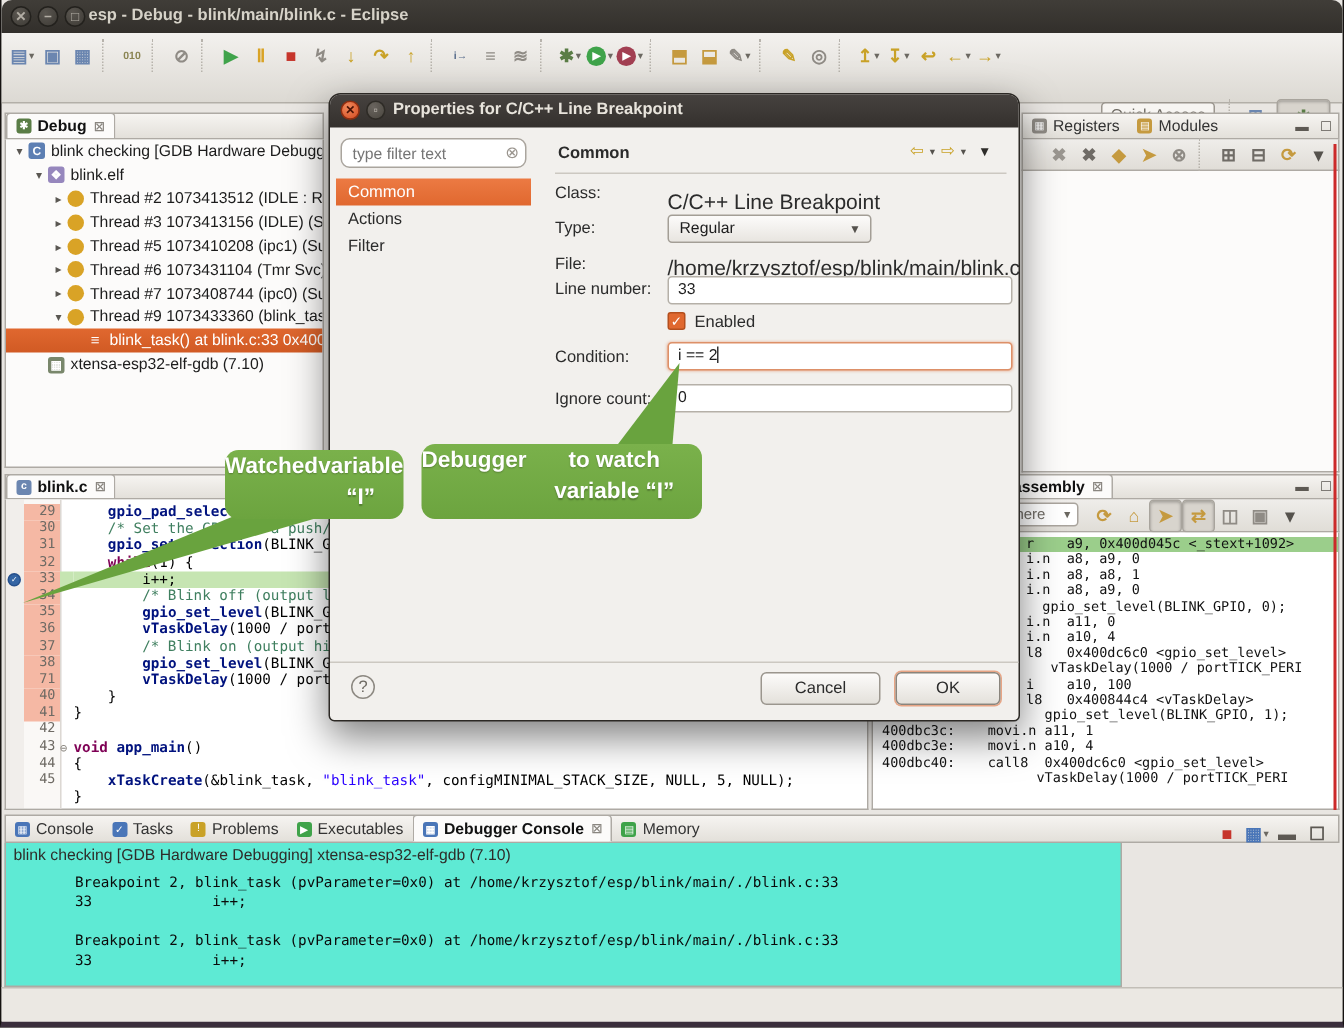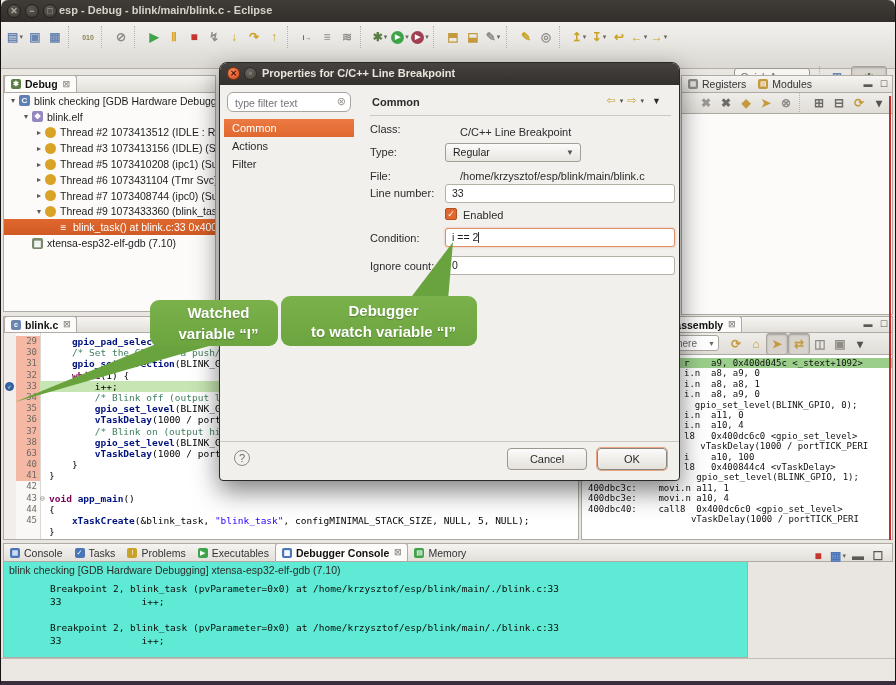--- a/index.html
+++ b/index.html
@@ -136,21 +136,21 @@
               font-family:"Liberation Sans",sans-serif;color:#8d8982;background:transparent;}
   #dlg-filter .clr{position:absolute;right:4px;top:2px;font-size:11px;color:#9a958e;}
   #dlg-nav{position:absolute;left:4px;top:56px;width:130px;}
   .navitem{height:18px;line-height:18px;padding-left:8px;font-size:11px;color:#2b2b2b;}
   .navitem.sel{background:linear-gradient(#ec7a43,var(--accent));color:#fff;}
   #dlg-sec-title{position:absolute;left:152px;top:33px;font-size:11px;font-weight:bold;color:#2b2b2b;}
   #dlg-arrows{position:absolute;right:14px;top:31px;font-size:11px;color:#c9a227;display:flex;align-items:center;}
   #dlg-arrows .dd{font-size:7px;color:#55524d;margin:0 4px;}
   #dlg-hr{position:absolute;left:150px;right:8px;top:52px;border-top:1px solid #ccc8c1;}
   .dlbl{position:absolute;left:150px;font-size:11px;color:#2b2b2b;}
-  .dval{position:absolute;left:240px;font-size:11px;color:#2b2b2b;}
+  .dval{position:absolute;left:225px;font-size:14px;color:#2b2b2b;}
   .dinput{position:absolute;left:225px;width:230px;height:19px;border:1px solid #b5b0a8;border-radius:3px;
           background:#fff;box-sizing:border-box;font-size:10.5px;line-height:17px;padding-left:6px;color:#1d1d1d;}
   .dinput.focus{border-color:#dd9068;box-shadow:0 0 2px rgba(224,104,47,.5);}
   .caret{display:inline-block;width:1px;height:11px;background:#333;vertical-align:-2px;}
   #dlg-drop{position:absolute;left:225px;width:136px;height:19px;border:1px solid #a39e96;border-radius:3px;
             background:linear-gradient(#fcfbfa,#e8e5e0);box-sizing:border-box;font-size:10.5px;line-height:17px;
             padding-left:7px;color:#1d1d1d;}
   #dlg-drop .dda{position:absolute;right:6px;top:0;font-size:8px;color:#55524d;line-height:17px;}
   #dlg-check{position:absolute;left:225px;width:12px;height:12px;background:var(--accent);border:1px solid #b44f1e;
              border-radius:2px;color:#fff;font-size:9px;line-height:11px;text-align:center;box-sizing:border-box;}
@@ -160,21 +160,21 @@
   .dbtn{position:absolute;top:385px;height:22px;border:1px solid #9b968e;border-radius:4px;
         background:linear-gradient(#fcfbfa,#e4e1db);font-size:11px;color:#2b2b2b;text-align:center;
         line-height:20px;box-sizing:border-box;}
   #btn-cancel{left:287px;width:80px;}
   #btn-ok{left:377px;width:70px;border-color:#8a857d;box-shadow:0 0 0 1px rgba(224,104,47,.55);}
 
   
   #tails{left:0;top:0;z-index:12;pointer-events:none;}
   .callout{position:absolute;z-index:13;background:linear-gradient(#79b14a,#63993a);border-radius:9px;
            color:#fff;text-align:center;font-weight:bold;font-size:15px;line-height:21px;
-           display:flex;flex-direction:column;justify-content:center;text-shadow:0 1px 1px rgba(0,0,0,.25);padding-left:9px;}
+           display:flex;flex-direction:row;justify-content:center;text-shadow:0 1px 1px rgba(0,0,0,.25);}
   #callout-watched{left:149px;top:300px;width:119px;height:46px;}
   #callout-condition{left:280px;top:296px;width:187px;height:50px;}
 </style>
 </head>
 <body>
 
 <div id="win">
 
   <div id="titlebar" class="abs">
     <span class="wbtn" style="left:6px">✕</span>
@@ -424,21 +424,21 @@
           <div class="crow"><span class="bp"></span><span class="num changed">29</span><span class="fold"></span><span class="code">    <span class="fn">gpio_pad_select_gpio</span>(BLINK_GPIO);</span></div>
           <div class="crow"><span class="bp"></span><span class="num changed">30</span><span class="fold"></span><span class="code"><span class="cm">    /* Set the GPIO as a push/pull output */</span></span></div>
           <div class="crow"><span class="bp"></span><span class="num changed">31</span><span class="fold"></span><span class="code">    <span class="fn">gpio_set_direction</span>(BLINK_GPIO, GPIO_MODE_OUTPUT);</span></div>
           <div class="crow"><span class="bp"></span><span class="num changed">32</span><span class="fold"></span><span class="code">    <span class="kw">while</span>(1) {</span></div>
           <div class="crow current"><span class="bp"><span class="bpdot">✓</span></span><span class="num changed">33</span><span class="fold"></span><span class="code">        i++;</span></div>
           <div class="crow"><span class="bp"></span><span class="num changed">34</span><span class="fold"></span><span class="code"><span class="cm">        /* Blink off (output low) */</span></span></div>
           <div class="crow"><span class="bp"></span><span class="num changed">35</span><span class="fold"></span><span class="code">        <span class="fn">gpio_set_level</span>(BLINK_GPIO, 0);</span></div>
           <div class="crow"><span class="bp"></span><span class="num changed">36</span><span class="fold"></span><span class="code">        <span class="fn">vTaskDelay</span>(1000 / portTICK_PERIOD_MS);</span></div>
           <div class="crow"><span class="bp"></span><span class="num changed">37</span><span class="fold"></span><span class="code"><span class="cm">        /* Blink on (output high) */</span></span></div>
           <div class="crow"><span class="bp"></span><span class="num changed">38</span><span class="fold"></span><span class="code">        <span class="fn">gpio_set_level</span>(BLINK_GPIO, 1);</span></div>
-          <div class="crow"><span class="bp"></span><span class="num changed">63</span><span class="fold"></span><span class="code">        <span class="fn">vTaskDelay</span>(1000 / portTICK_PERIOD_MS);</span></div>
+          <div class="crow"><span class="bp"></span><span class="num changed">71</span><span class="fold"></span><span class="code">        <span class="fn">vTaskDelay</span>(1000 / portTICK_PERIOD_MS);</span></div>
           <div class="crow"><span class="bp"></span><span class="num changed">40</span><span class="fold"></span><span class="code">    }</span></div>
           <div class="crow"><span class="bp"></span><span class="num changed">41</span><span class="fold"></span><span class="code">}</span></div>
           <div class="crow"><span class="bp"></span><span class="num">42</span><span class="fold"></span><span class="code"></span></div>
           <div class="crow"><span class="bp"></span><span class="num">43</span><span class="fold">⊖</span><span class="code"><span class="kw">void</span> <span class="fn">app_main</span>()</span></div>
           <div class="crow"><span class="bp"></span><span class="num">44</span><span class="fold"></span><span class="code">{</span></div>
           <div class="crow"><span class="bp"></span><span class="num">45</span><span class="fold"></span><span class="code">    <span class="fn">xTaskCreate</span>(&amp;blink_task, <span class="str">"blink_task"</span>, configMINIMAL_STACK_SIZE, NULL, 5, NULL);</span></div>
           <div class="crow"><span class="bp"></span><span class="num"></span><span class="fold"></span><span class="code">}</span></div>
         </div>
     </div>
   </div>

